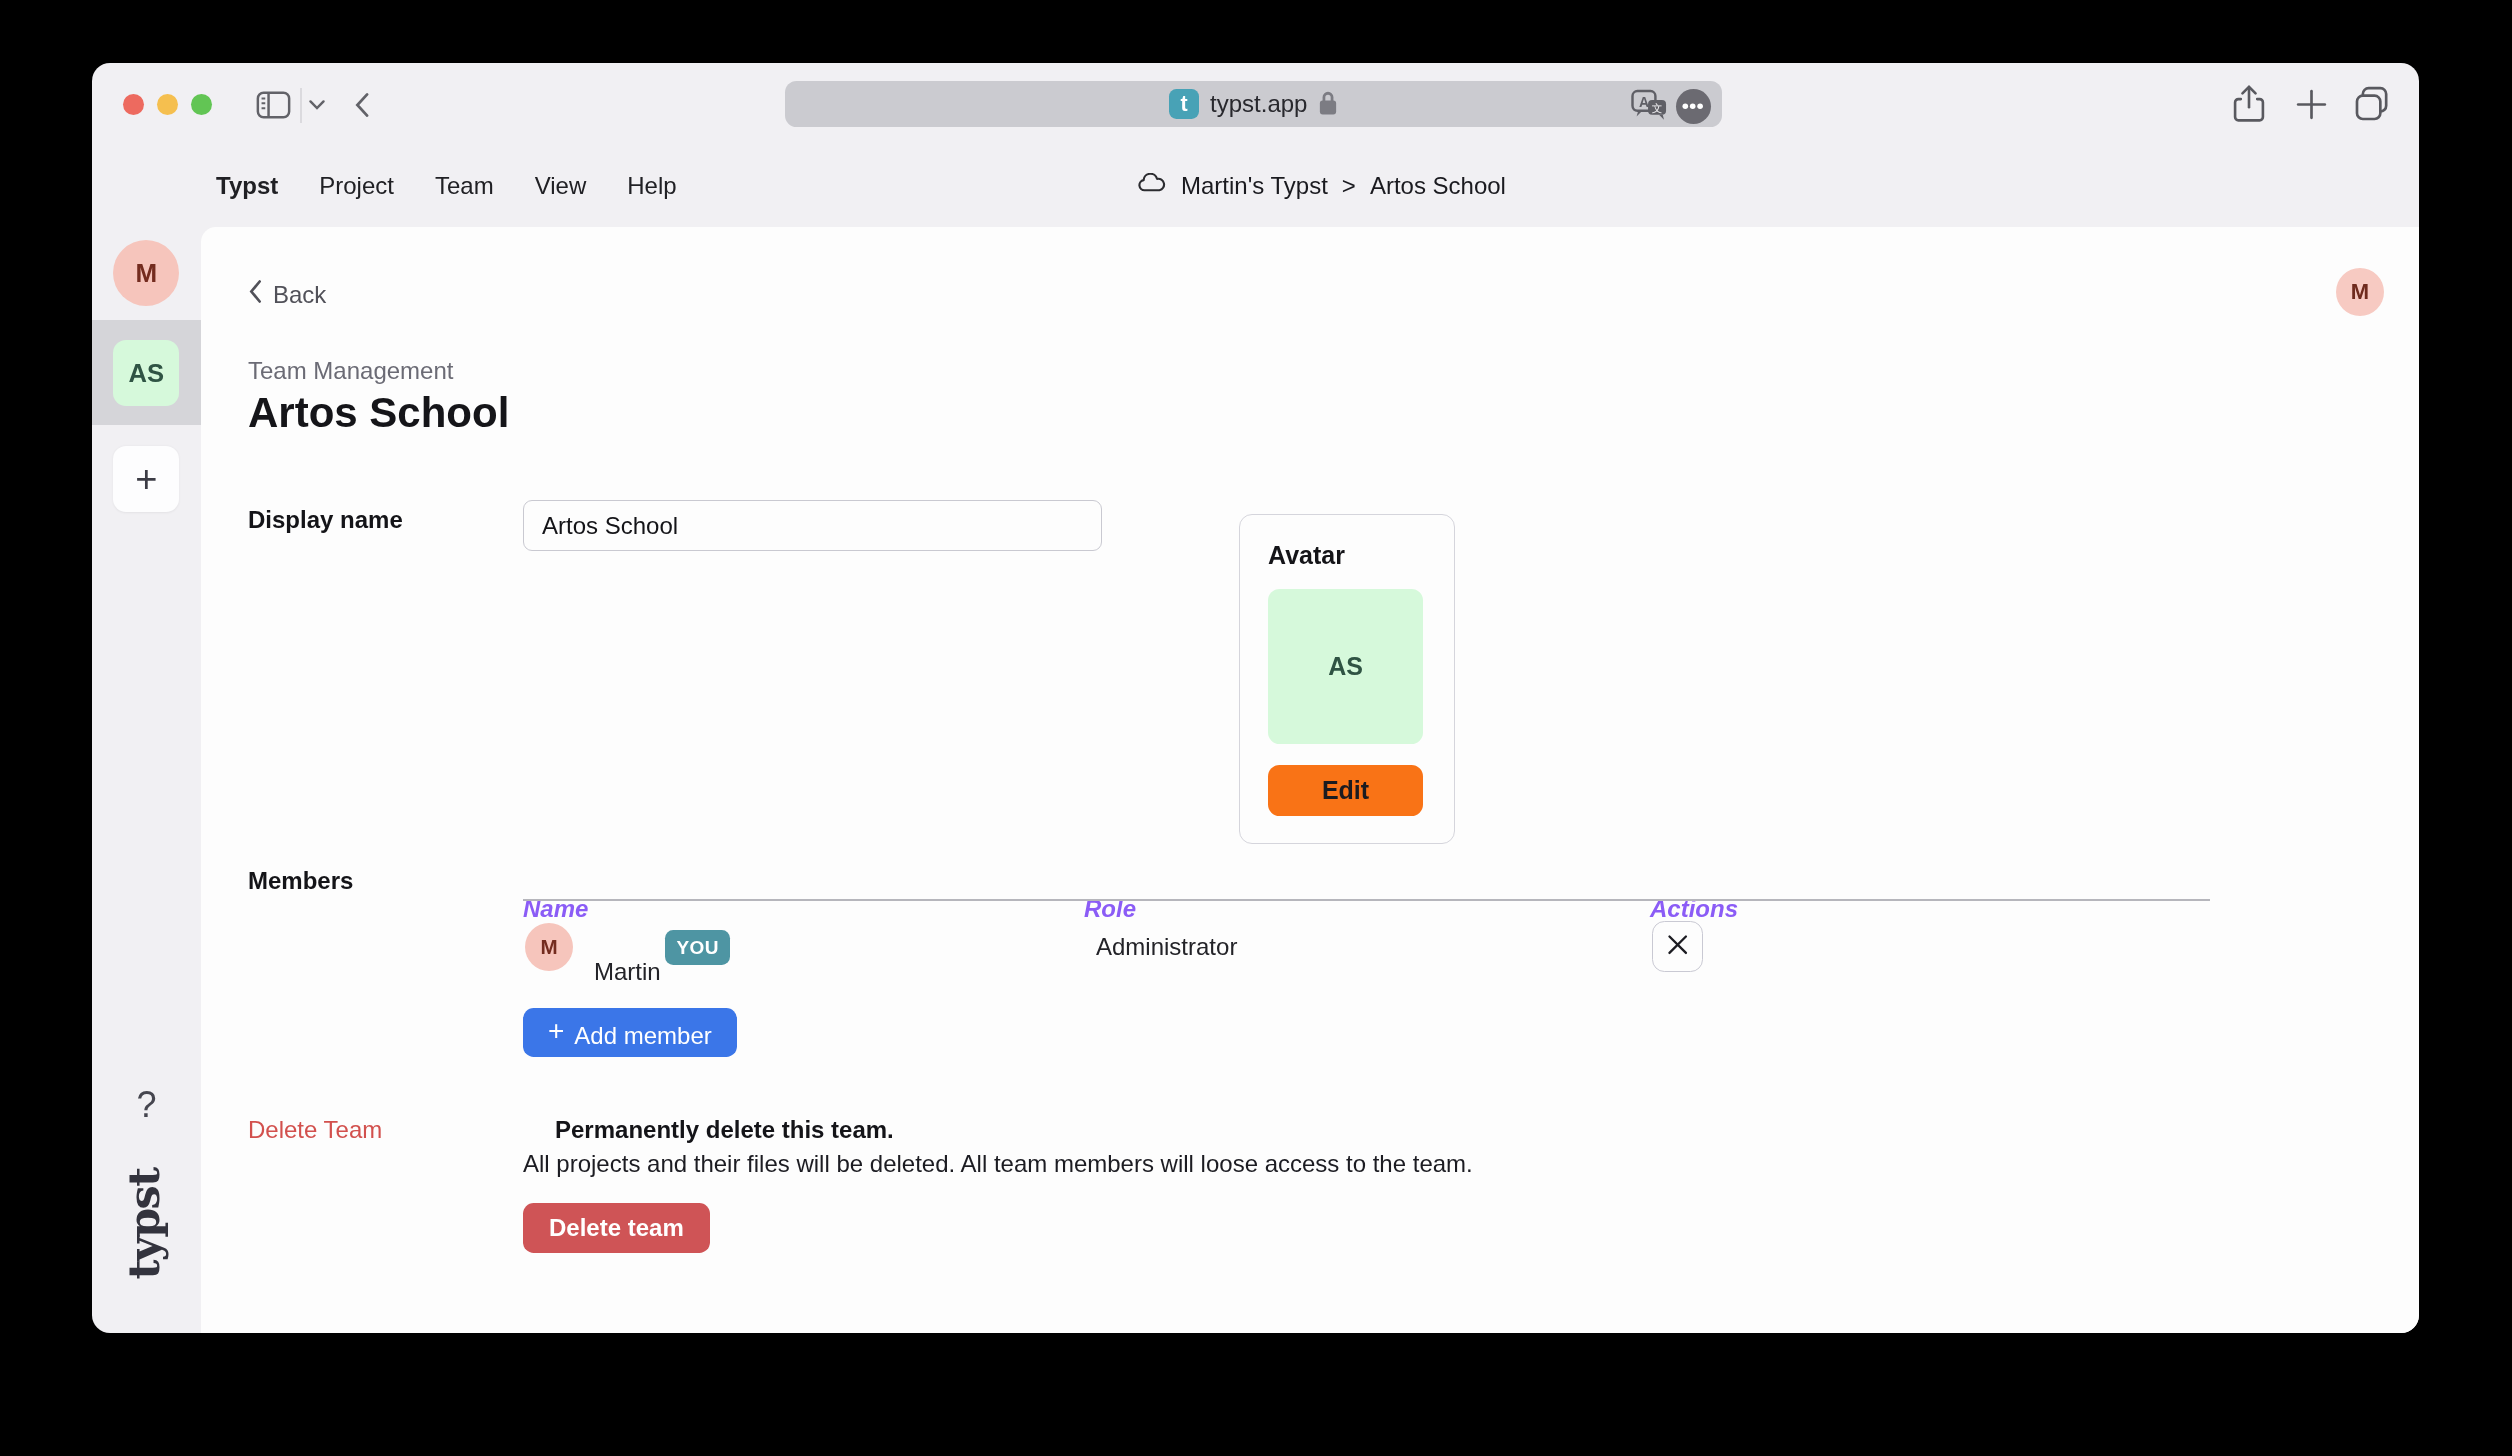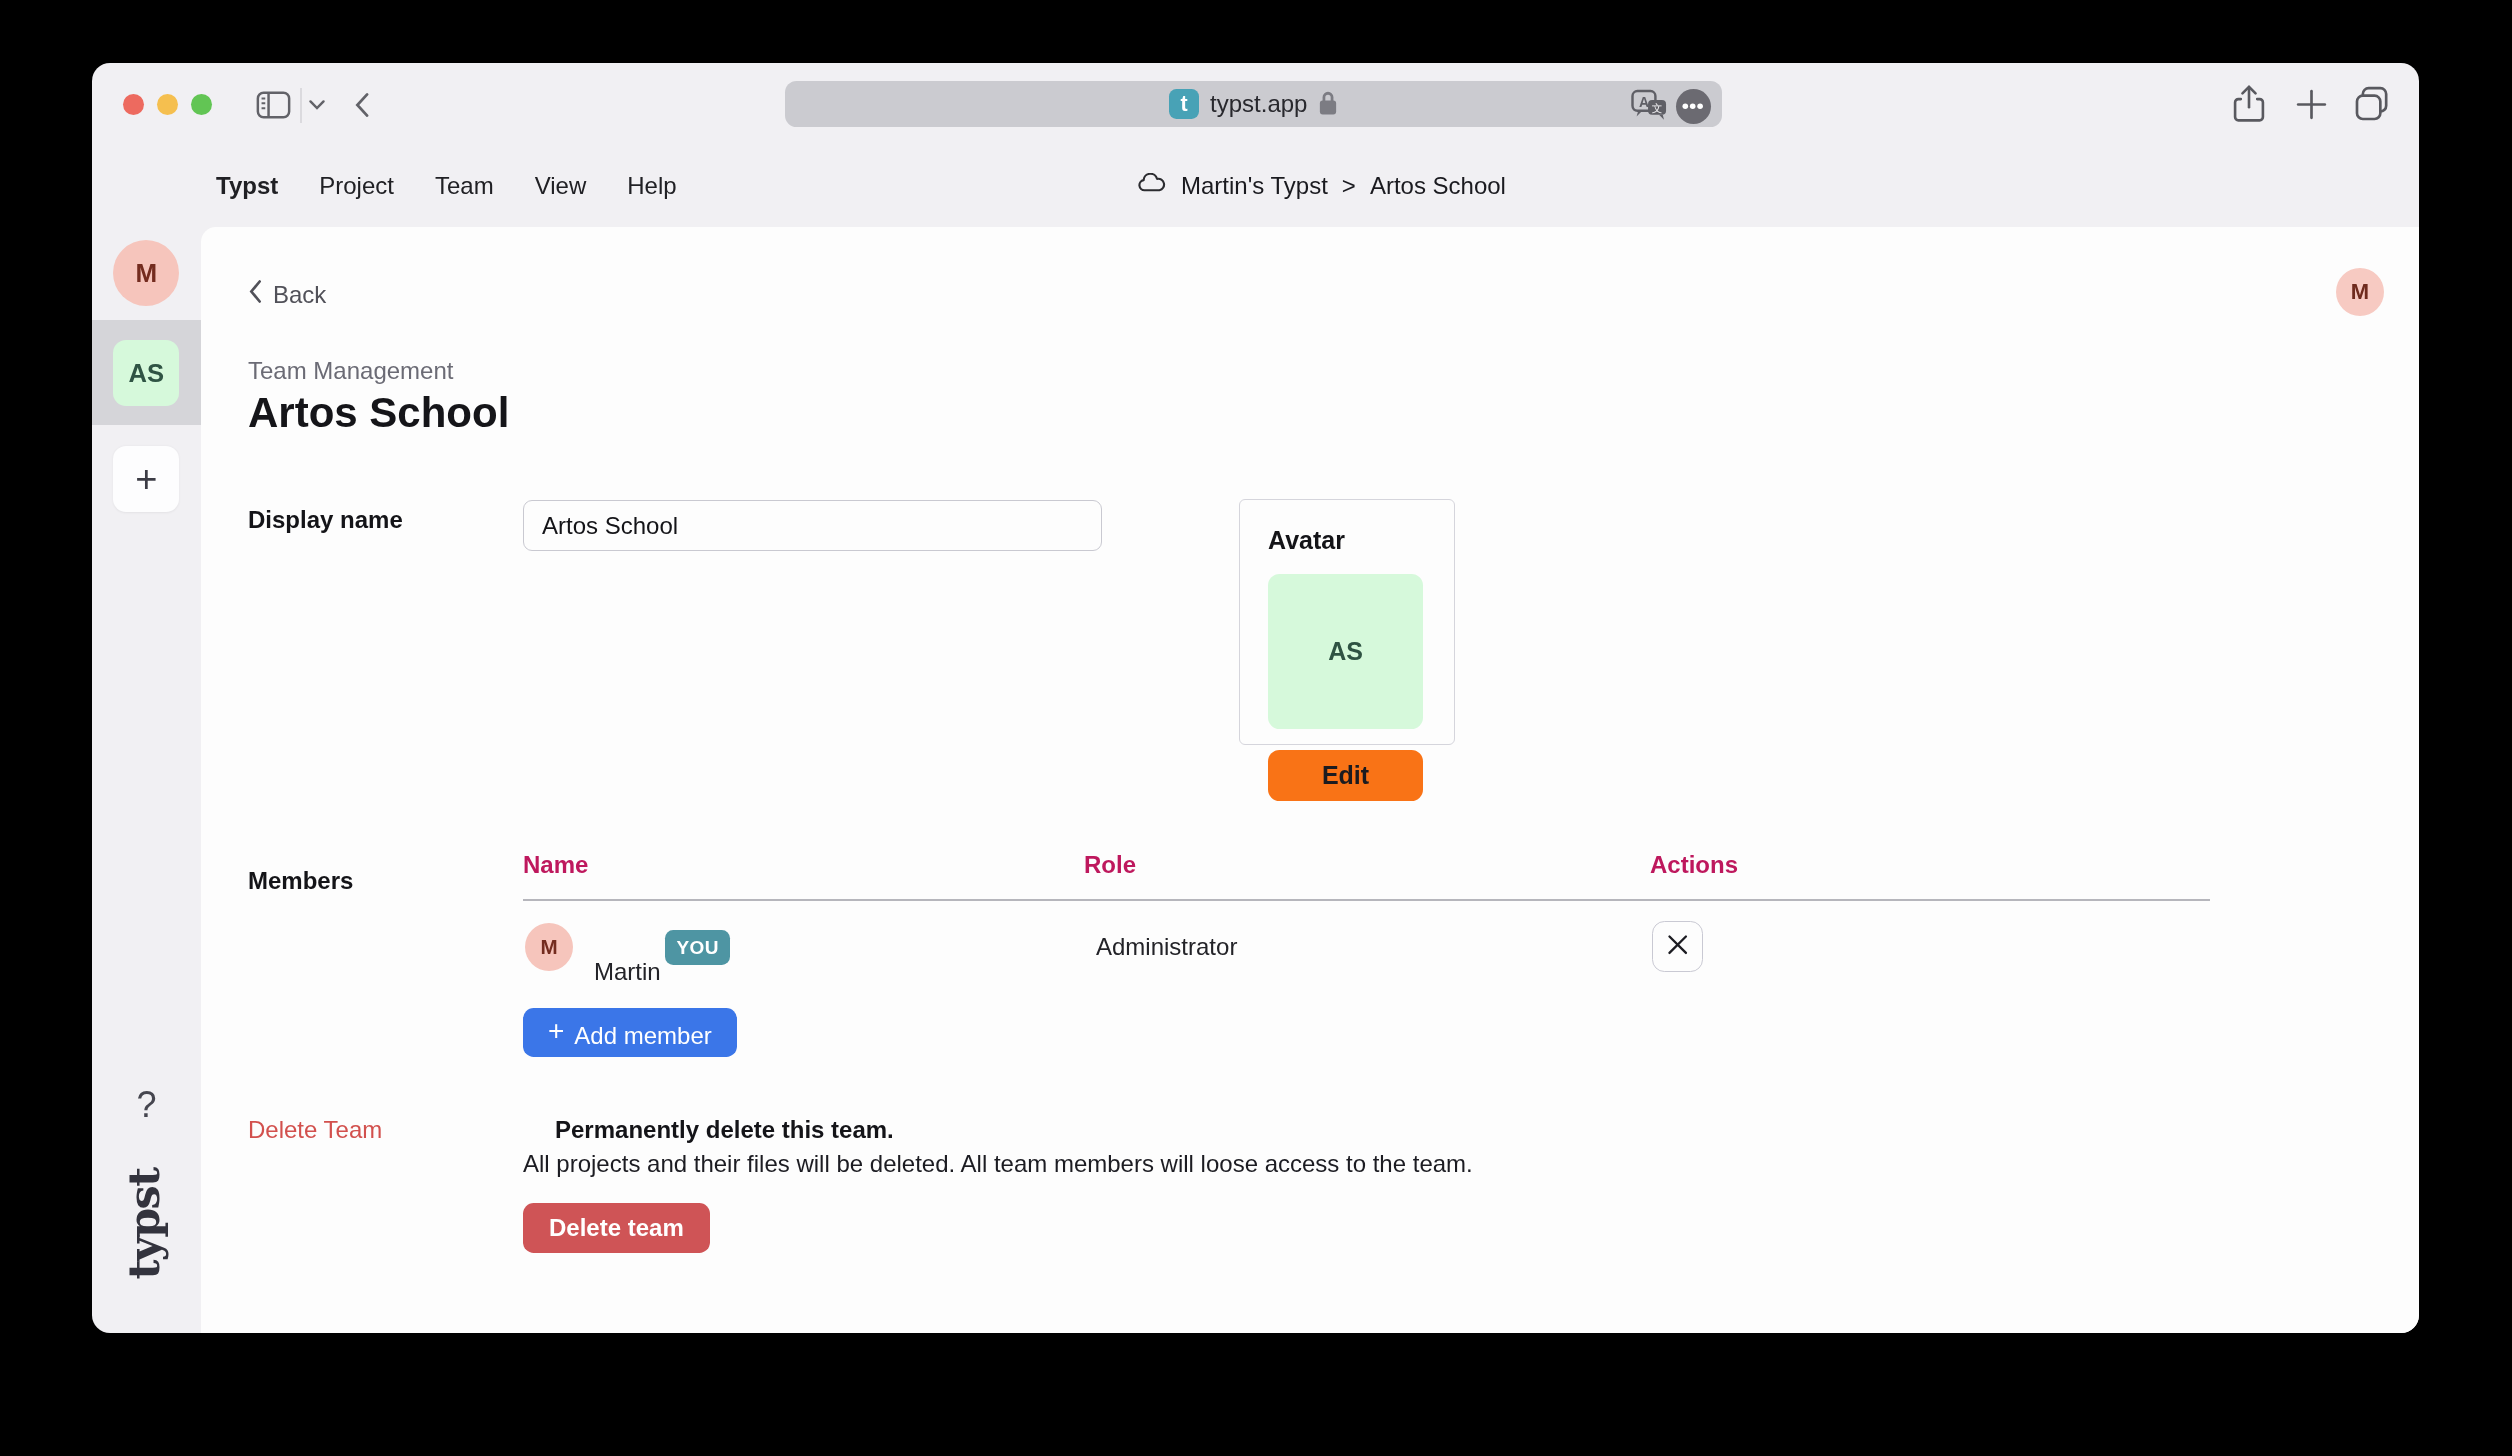--- a/index.html
+++ b/index.html
@@ -73,34 +73,34 @@
   .section-label { position:absolute; left:47px; top:130px; font-size:24px; color:#6b6b75; }
   .page-title { position:absolute; left:47px; top:162px; font-size:42px; font-weight:bold; color:#151519; }
   .field-label { position:absolute; font-size:24px; font-weight:bold; color:#141418; }
   .dn-label { left:47px; top:279px; }
   .dn-input {
     position:absolute; left:322px; top:273px; width:579px; height:51px;
     border:1.6px solid #c9c9d1; border-radius:9px; background:#fdfdfd;
     font-family:"Liberation Sans", sans-serif; font-size:24px; color:#141418; padding:0 18px; outline:none;
   }
   .avatar-card {
-    position:absolute; left:1038px; top:272px; width:216px; height:246px;
-    border:1.6px solid #d5d5dc; border-radius:6px; background:#fdfdfd;
+    position:absolute; left:1038px; top:287px; width:216px; height:330px;
+    border:1.6px solid #d5d5dc; border-radius:13px; background:#fdfdfd;
   }
   .card-title { position:absolute; left:28px; top:26px; font-size:25px; font-weight:bold; color:#141418; }
   .card-green {
     position:absolute; left:28px; top:74px; width:155px; height:155px; border-radius:11.5px; background:#d6f9db;
     display:flex; align-items:center; justify-content:center; font-size:25px; font-weight:bold; color:#2f5343;
   }
   .card-edit {
     position:absolute; left:28px; top:250px; width:155px; height:51px; border-radius:11.5px; background:#f97316;
     display:flex; align-items:center; justify-content:center; font-size:25px; font-weight:bold; color:#1b1b20;
   }
   .members-label { left:47px; top:640px; }
-  .th { position:absolute; top:624px; font-size:24px; font-weight:bold; color:#be185d; }
+  .th { position:absolute; top:668px; font-size:24px; font-weight:bold; color:#8b5cf6;font-style:italic; }
   .th-name { left:322px; } .th-role { left:883px; } .th-actions { left:1449px; }
   .table-divider { position:absolute; left:322px; top:672px; width:1687px; height:1.6px; background:#b6b6bc; }
   .row-avatar {
     position:absolute; left:324px; top:696px; width:48px; height:48px; border-radius:50%;
     background:#f6c5bc; color:#742c1f; font-weight:bold; font-size:20.6px;
     display:flex; align-items:center; justify-content:center;
   }
   .cell { position:absolute; font-size:24px; color:#232328; }
   .cell-name { left:393px; top:731px; }
   .cell-role { left:883px; top:706px;margin-left:12px; }

